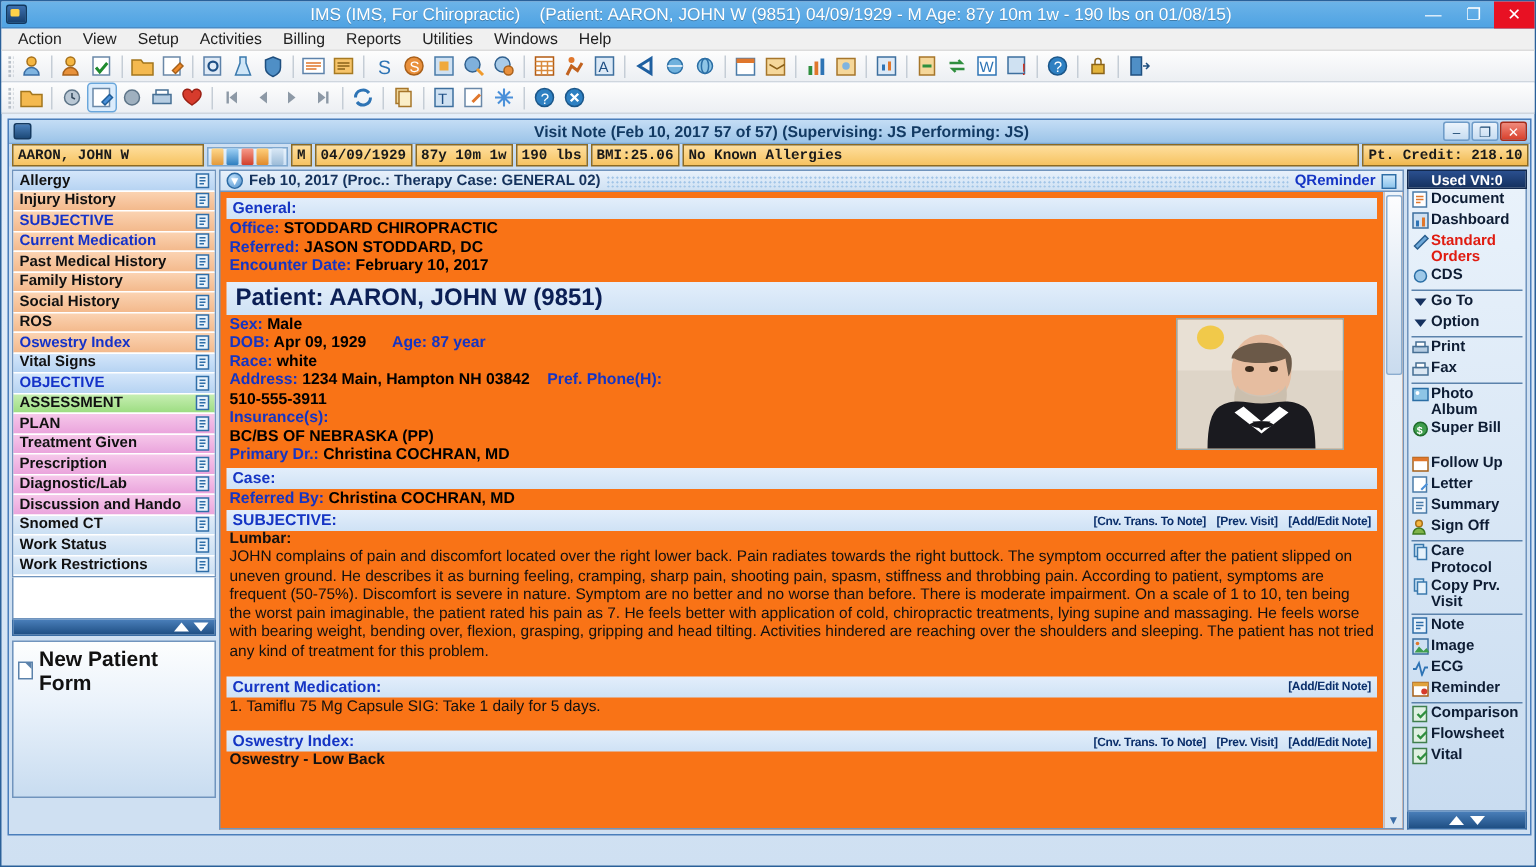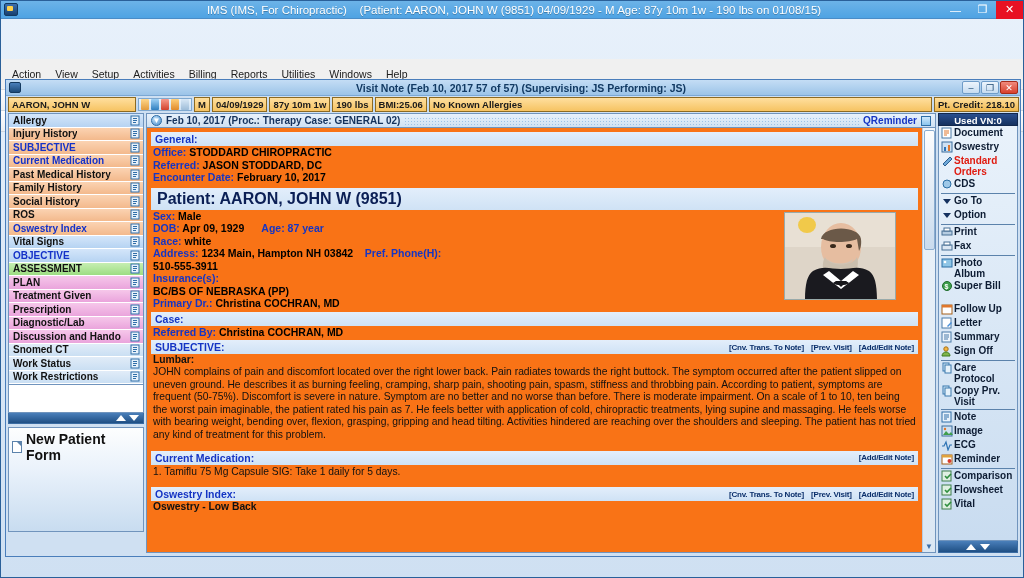--- a/index.html
+++ b/index.html
@@ -35,22 +35,22 @@
     font-size: 11.5px; color: #fff; white-space: nowrap;
     text-shadow: 0 1px 0 rgba(0,0,0,.25);
   }
   .win-btns { margin-left: auto; display: flex; height: 18px; z-index: 3; }
   .win-btn { width: 27px; height: 18px; display: flex; align-items: center;
     justify-content: center; color: #fff; font-size: 11px; }
   .win-btn.close { background: #e81123; }
 
   
   .menubar {
-    height: 31px; background: #f0f0f0; display: flex; align-items: center;
-    padding-left: 4px; border-bottom: 1px solid #dcdcdc; margin-top: 40px;
+    height: 15px; background: #f0f0f0; display: flex; 
+    padding-left: 4px; border-bottom: 1px solid #dcdcdc;
   }
   .menu-item { padding: 0 7px; font-size: 10.5px; color: #202020; line-height: 15px; cursor: default; }
 
   
   .toolbar {
     height: 21px; background: linear-gradient(#fdfdfd, #eceff3);
     display: flex; align-items: center; padding-left: 2px;
     border-bottom: 1px solid #cfd6de;
   }
   .grip { width: 4px; height: 15px; margin: 0 2px;
@@ -78,22 +78,22 @@
     position: absolute; left: 16px; right: 0; text-align: center;
     font-size: 10.5px; color: #123a63; font-weight: 600; white-space: nowrap;
   }
   .mdi-btns { margin-left: auto; display:flex; gap:1px; padding-right:2px; z-index:3;}
   .mdi-btn { width: 18px; height: 13px; border: 1px solid #6f9cc8;
      background: linear-gradient(#ecf4fc,#c6dcf1); display:flex;align-items:center;
      justify-content:center; font-size:9px; color:#1b4872; border-radius:2px;}
   .mdi-btn.close { background: linear-gradient(#f08a7c,#d8402c); border-color:#a52c1b; color:#fff; }
 
   
-  .patbar { height: 15px; display: flex; align-items: center; padding: 1px 1px 0 2px;
-     gap: 2px; background: linear-gradient(#cfe0f2,#bfd6ee); }
+  .patbar { height: 15px; display: flex; align-items: flex-end; padding: 1px 1px 0 2px;
+     gap: 2px; background: linear-gradient(#cfe0f2,#bfd6ee); font-family: Liberation Mono, monospace; }
   .pill {
     background: linear-gradient(#ffdf9e, #f6c362);
     border: 1px solid #8c6a22; font-size: 9.5px; font-weight: bold; color: #1a1a1a;
     display: flex; align-items: center; padding: 0 3px; white-space: nowrap;
     line-height: 13px;
   }
   .pill.name { width: 128px; }
   .pill.icons { background: linear-gradient(#e8f2fb,#cfe2f5); border-color:#7fa8cf;
      gap:2px; padding: 0 2px;}
   .pill.flex { flex: 1; }
@@ -871,21 +871,21 @@
                   <path d="M3 4h5M3 6h5M3 8h3" stroke="#e0772c"></path>
                 </svg></span>
               <span class="">Document</span>
             </div>
             <div class="rn-row">
               <span class="rn-ic"><svg width="12" height="12">
                   <rect x="1" y="1" width="10" height="10" fill="#cfe1f2" stroke="#3d6f9e"></rect>
                   <rect x="3" y="6" width="2" height="4" fill="#2e74b5"></rect>
                   <rect x="7" y="4" width="2" height="6" fill="#e0772c"></rect>
                 </svg></span>
-              <span class="">Oswestry</span>
+              <span class="">Dashboard</span>
             </div>
             <div class="rn-row two">
               <span class="rn-ic"><svg width="12" height="12">
                   <path d="M2 9l7-7 2 2-7 7z" fill="#6ea8d8" stroke="#2a5e8f"></path>
                 </svg></span>
               <span class="rn-red">Standard Orders</span>
             </div>
             <div class="rn-row">
               <span class="rn-ic"><svg width="12" height="12">
                   <circle cx="6" cy="6" r="4" fill="#9dc8e8" stroke="#2a6ea5"></circle>

